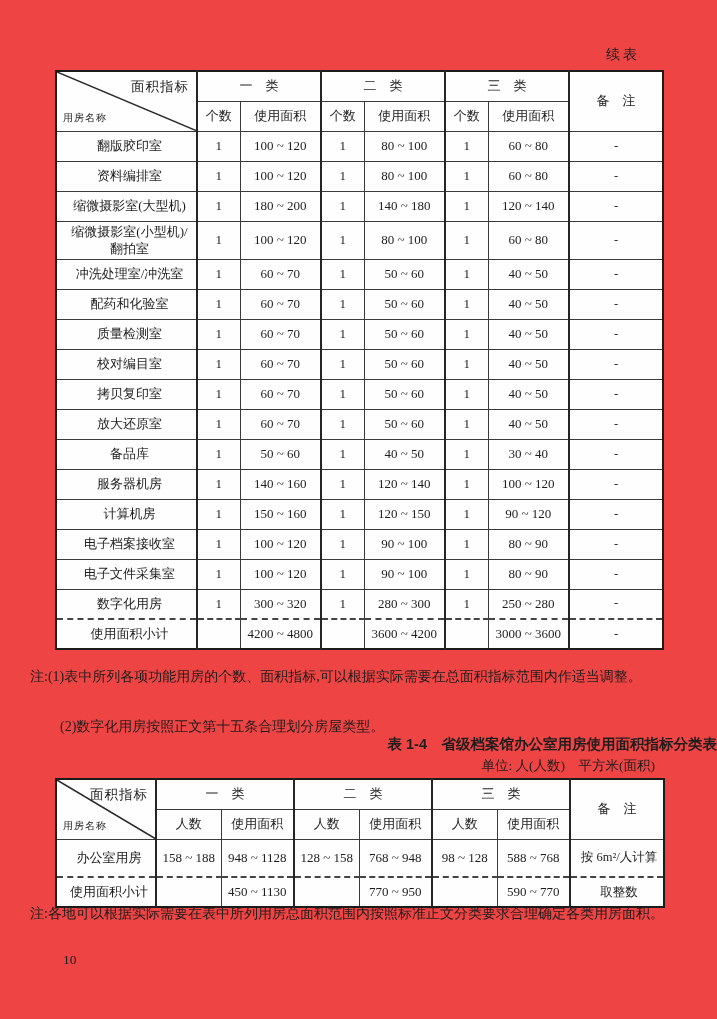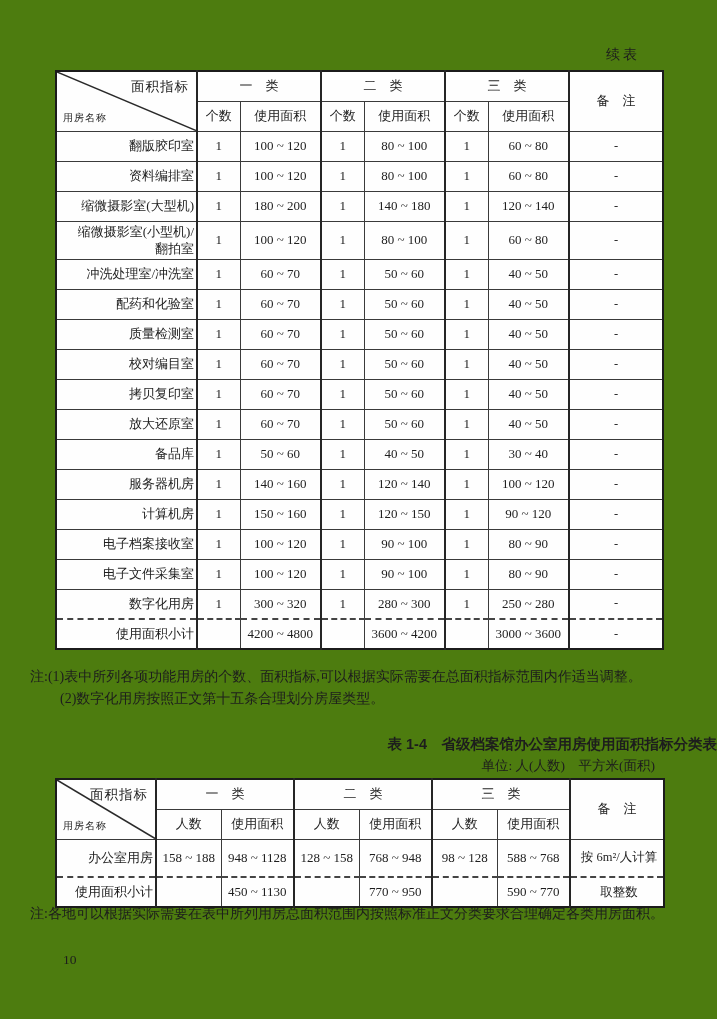--- a/index.html
+++ b/index.html
@@ -1,48 +1,48 @@
 <!DOCTYPE html>
 <html><head>
 <meta charset="utf-8">
 <style>
   * { margin:0; padding:0; box-sizing:border-box; }
   html,body { background:#ffffff; }
   .page {
-    position:relative; width:717px; height:1019px; background:#4d7c0f;
+    position:relative; width:717px; height:1019px; background:#ef4444;
     font-family:"Liberation Serif","DejaVu Serif",serif; color:#1d1d1d;
     overflow:hidden;
   }
   .continued { position:absolute; top:46px; right:77px; font-size:14px; letter-spacing:3px; }
 
   table { position:absolute; border-collapse:collapse; table-layout:fixed; background:#fefefe; border:2px solid #1b1b1b; }
   #table1 { left:55px; top:70px; width:607px; }
   #table2 { left:55px; top:778px; width:608px; }
   th, td {
     border:1px solid #3a3a3a; font-weight:normal; text-align:center;
     font-size:13px; padding:1px 2px; overflow:hidden; line-height:1.35;
   }
   .gs { border-left-width:2px; border-left-color:#252525; }
   thead tr { height:30px; }
   #t1-body tr, #t2-body tr { height:30px; }
   #t2-body tr:first-child { height:38px; }
   tr.subtotal { height:27px; }
   tr.subtotal td { border-top:2px dashed #444; }
-  td.name-cell { text-align:right; padding-left:8px; }
+  td.name-cell { text-align:center; padding-left:8px; }
   td.remark-cell { font-size:12.5px; text-align:center; padding-left:6px; }
   td.remark-dash { text-align:center; padding-left:2px; }
 
   .diag { position:relative; padding:0; }
   .diag svg { position:absolute; left:0; top:0; width:100%; height:100%; display:block; }
   .diag .lbl-tr { position:absolute; top:6px; right:7px; font-size:13.5px; letter-spacing:1px; }
   .diag .lbl-bl { position:absolute; bottom:6px; left:6px; font-size:10px; letter-spacing:1px; }
 
   .notes { position:absolute; left:30px; width:672px; font-size:14px; line-height:22px; text-align:justify; }
   #notes1 { top:666px; }
-  #notes1 .note-line2 { padding-left:30px; }
+  #notes1 .note-line2 { padding-left:30px;margin-top:28px; }
   #note2 { top:903px; width:648px; }
 
   .t2-title {
     position:absolute; top:735px; left:0; width:100%; text-align:right;
     font-family:"Liberation Sans","DejaVu Sans",sans-serif; font-weight:bold; font-size:14.5px;
   }
   .unit-label { position:absolute; top:757px; right:62px; font-size:13.5px; }
   .page-num { position:absolute; left:63px; top:952px; font-size:13.5px; }
 </style>
 </head>

